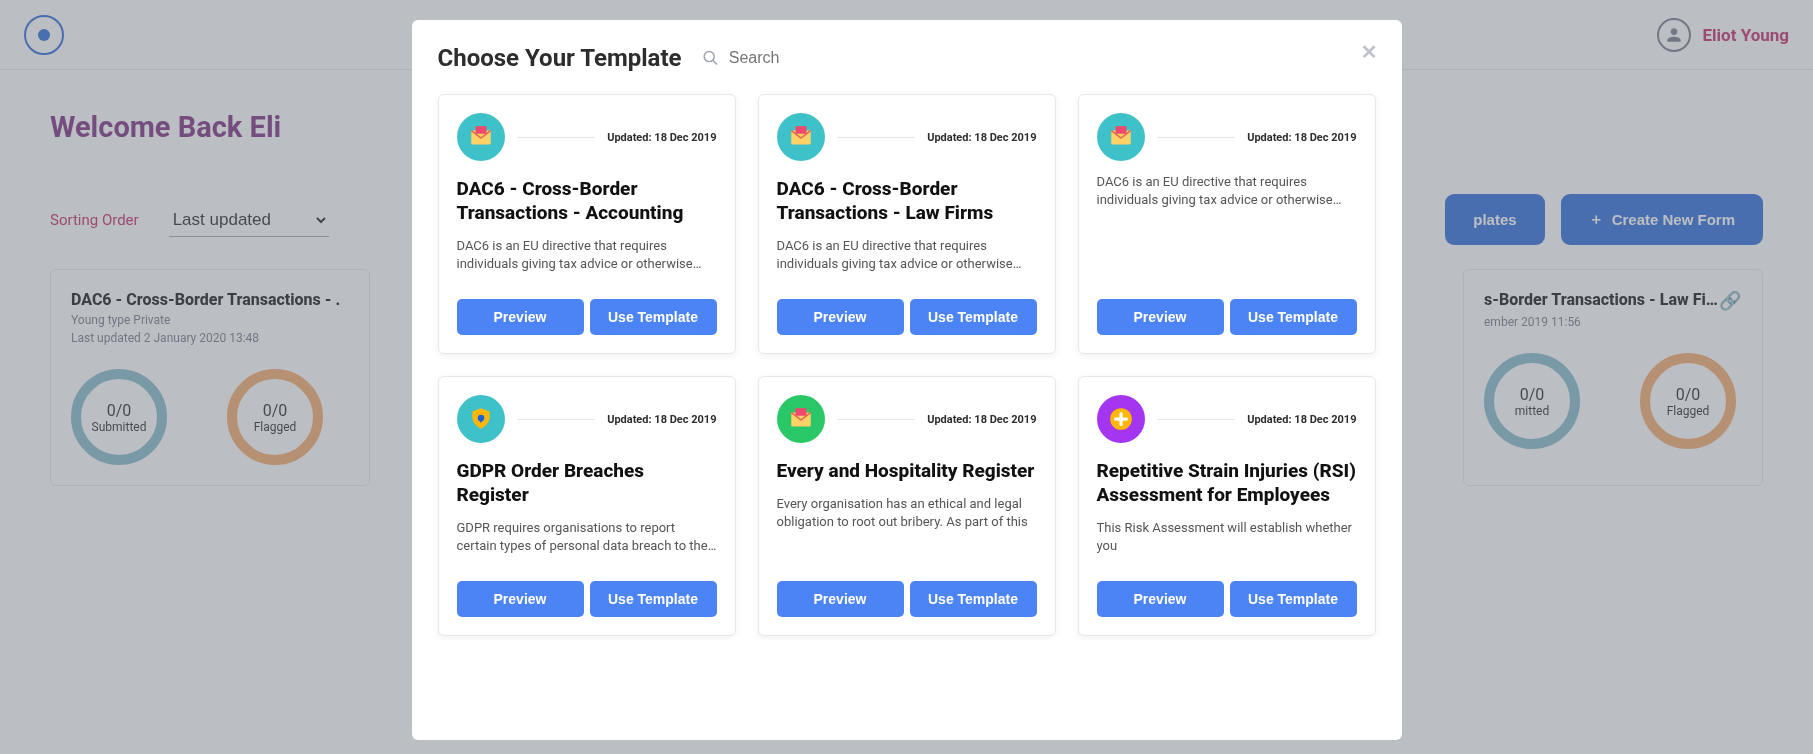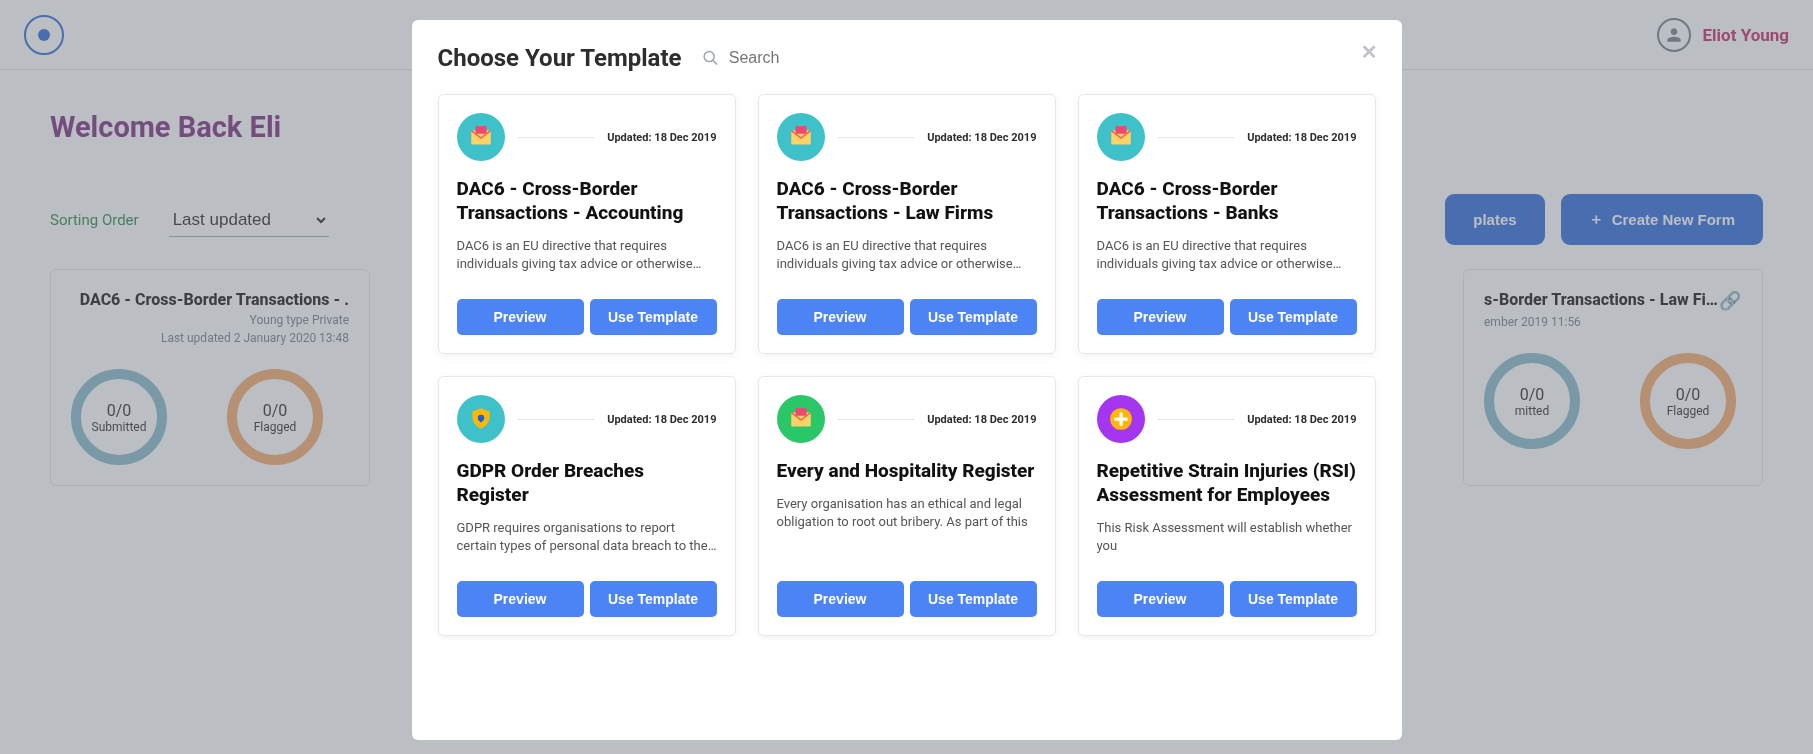--- a/index.html
+++ b/index.html
@@ -14,21 +14,21 @@
   .nav-item { font-size: 17px; color:#6b7280; padding: 20px 0; cursor:pointer; }
   .nav-item.active { color:#111; font-weight:700; border-bottom: 3px solid #1b5fd9; }
   .user-area { margin-left:auto; display:flex; align-items:center; gap:12px; }
   .avatar { width:34px; height:34px; border:2px solid #6b7280; border-radius:50%; display:flex; align-items:center; justify-content:center; }
   .avatar svg { width:20px; height:20px; fill:#6b7280; }
   .username { font-weight:700; font-size:17px; color:#be185d; }
 
   .main { padding: 40px 50px; }
   .welcome { font-size: 29px; font-weight:700; color:#701a75; margin-bottom: 50px; }
   .controls-row { display:flex; align-items:center; gap: 30px; }
-  .sort-label { font-size:15px; color:#15803d; }
+  .sort-label { font-size:15px; color:#be185d; }
   .sort-select { font-size:17px; padding: 6px 20px 6px 0; border:none; border-bottom:1px solid #9ca3af; background:transparent; color:#111; min-width:160px; }
   .actions-right { margin-left:auto; display:flex; gap:16px; }
   .btn-primary { background:#1b5fd9; color:#fff; border:none; padding:16px 28px; font-size:15px; font-weight:700; cursor:pointer; border-radius:9px; display:flex; align-items:center; gap:8px;}
   
   .tabs { display:flex; gap:40px; margin-top: 30px; border-bottom: 1px solid #e5e7eb; }
   .tab { padding: 12px 0; font-size:16px; color:#9ca3af; cursor:pointer; }
   .tab.active { color:#111; font-weight:700; border-bottom:3px solid #1b5fd9; }
 
   .cards-row { display:flex; gap:20px; margin-top: 24px; }
   .form-card { background:#fff; border:1px solid #e5e7eb; border-radius:6px; padding:20px; width: 420px; }
@@ -111,21 +111,21 @@
         <button class="btn-primary">plates</button>
         <button class="btn-primary">
           <span>＋</span>
           <span>Create New Form</span>
         </button>
       </div>
     </div>
 
 
     <div class="cards-row">
-      <div class="form-card" style="width:320px;text-align:right;">
+      <div class="form-card" style="width:320px;">
         <div class="form-card-title">DAC6 - Cross-Border Transactions - .</div>
         <div class="form-meta">Young type Private</div>
         <div class="form-meta">Last updated 2 January 2020 13:48</div>
         <div class="rings">
           <div class="ring blue">
             <span class="ring-val">0/0</span>
             <span class="ring-label">Submitted</span>
           </div>
           <div class="ring orange">
             <span class="ring-val">0/0</span>
@@ -213,21 +213,20 @@
       <div class="tpl-icon teal">
                 <svg width="26" height="26" viewBox="0 0 24 24">
                   <rect x="3" y="6" width="18" height="13" rx="1" fill="#ffd166"></rect>
                   <path d="M3 6l9 7 9-7" fill="none" stroke="#e76f51" stroke-width="1.5"></path>
                   <rect x="7" y="2" width="10" height="7" fill="#ef476f"></rect>
                 </svg>
               </div>
       <div class="tpl-line"></div>
       <div class="tpl-updated">Updated: 18 Dec 2019</div>
     </div>
-    <div class="tpl-title">DAC6 - Cross-Border Transactions - Banks</div>
     <div class="tpl-desc">DAC6 is an EU directive that requires individuals giving tax advice or otherwise involved in tax</div>
     <div class="tpl-actions">
       <button class="tpl-btn">Preview</button>
       <button class="tpl-btn">Use Template</button>
     </div>
           </div>
           <div class="tpl-card">
     <div class="tpl-top">
       <div class="tpl-icon teal">
                 <svg width="26" height="26" viewBox="0 0 24 24">

